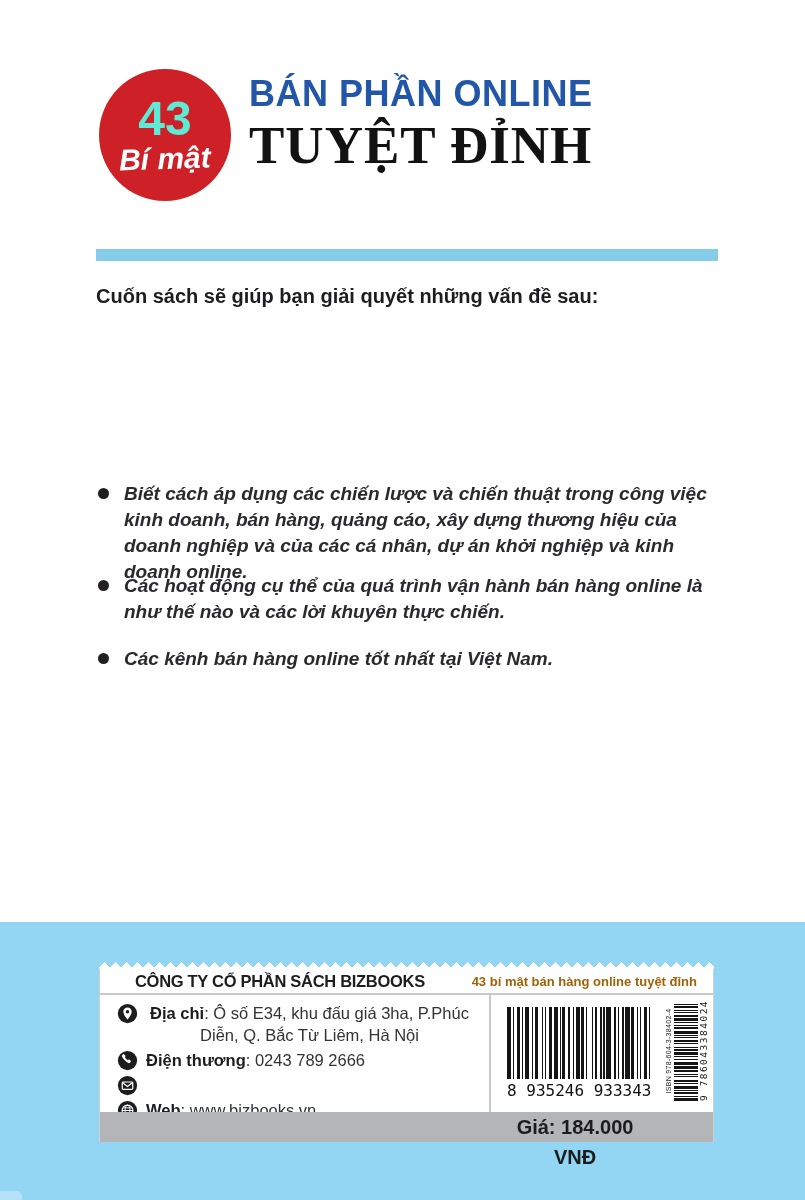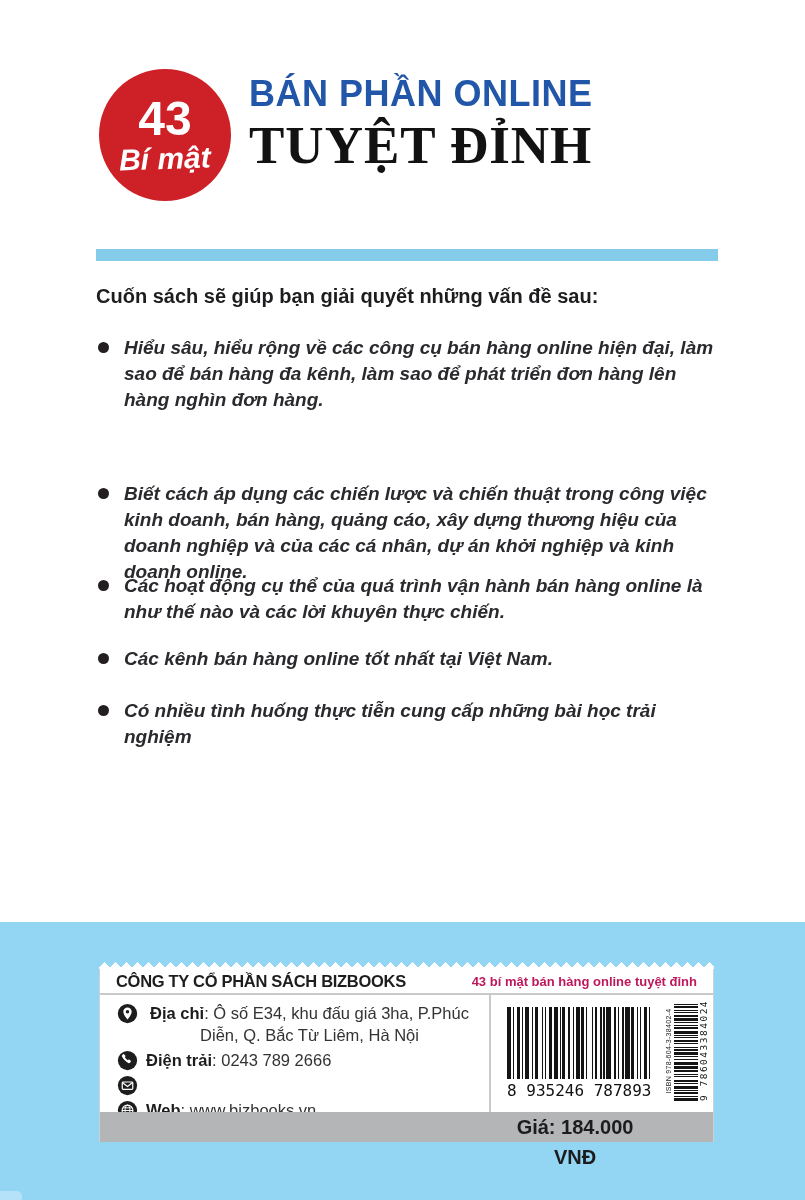--- a/index.html
+++ b/index.html
@@ -2,21 +2,21 @@
 <html><head>
 <meta charset="utf-8">
 <style>
   html,body{margin:0;padding:0;}
   body{font-family:"Liberation Sans",sans-serif;background:#e8e8e8;}
   .page{position:relative;width:805px;height:1200px;background:#ffffff;margin:0 auto;overflow:hidden;}
 
   
   .badge{position:absolute;left:99px;top:69px;width:132px;height:132px;border-radius:50%;
          background:#CE2027;display:flex;flex-direction:column;align-items:center;justify-content:center;}
-  .badge-number{color:#ffffff;font-size:48px;font-weight:bold;line-height:46px;margin-top:2px;}
+  .badge-number{color:#5eead4;font-size:48px;font-weight:bold;line-height:46px;margin-top:2px;}
   .badge-label{color:#fff;font-size:30px;font-style:italic;font-weight:600;line-height:34px;
                transform:rotate(-2deg);letter-spacing:0px;}
   .title-block{position:absolute;left:249px;top:74px;}
   .title-line1{color:#2156A8;font-size:36px;font-weight:bold;letter-spacing:0.5px;line-height:40px;}
   .title-line2{font-family:"Liberation Serif",serif;color:#121212;font-size:53px;font-weight:bold;
                letter-spacing:1px;line-height:58px;margin-top:2px;}
 
   
   .blue-bar{position:absolute;left:96px;top:249px;width:622px;height:12px;background:#85CCEA;}
   .intro-heading{position:absolute;left:96px;top:285px;width:622px;font-size:20px;font-weight:bold;color:#1d1d1f;}
@@ -29,23 +29,23 @@
 
   
   .footer-bg{position:absolute;left:0;top:922px;width:805px;height:278px;background:#92D6F3;}
   .corner-tab{position:absolute;left:0;top:269px;width:22px;height:9px;background:#B5E2F8;border-radius:0 5px 0 0;}
 
   .info-box{position:absolute;left:99px;top:40px;width:615px;}
   .teeth{height:7px;background:conic-gradient(from 135deg at 50% 0,#fff 90deg,transparent 0) 0 0/11px 7px repeat-x;}
   .box-content{background:#fff;border-left:1px solid #cfd0d1;border-right:1px solid #cfd0d1;box-sizing:border-box;}
 
   .box-header{height:24px;display:flex;align-items:center;justify-content:space-between;
-              padding:0 16px 0 16px;border-bottom:2px solid #c9c9c9;}
+              padding:0 16px 0 35px;border-bottom:2px solid #c9c9c9;}
   .company{font-size:16.5px;font-weight:bold;color:#1d1d1d;letter-spacing:-0.3px;}
-  .book-title{font-size:13px;font-weight:bold;color:#be185d;}
+  .book-title{font-size:13px;font-weight:bold;color:#a16207;}
 
   .box-body{position:relative;height:117px;}
   .vdivider{position:absolute;left:389px;top:0;width:2px;height:117px;background:#c9c9c9;}
 
   .contacts{position:absolute;left:17px;top:7px;width:356px;}
   .contact-row{display:flex;margin-bottom:3px;text-align:center;}
   .contact-icon{flex:0 0 21px;width:21px;height:21px;margin-right:8px;margin-top:1px;}
   .contact-text{font-size:16.5px;line-height:22px;color:#333;}
   .c-label{font-weight:bold;color:#1d1d1d;}
 
@@ -78,39 +78,31 @@
 
   <div class="title-block">
     <div class="title-line1">BÁN PHẦN ONLINE</div>
     <div class="title-line2">TUYỆT ĐỈNH</div>
   </div>
 
   <div class="blue-bar"></div>
 
   <div class="intro-heading">Cuốn sách sẽ giúp bạn giải quyết những vấn đề sau:</div>
 
-  <div class="bullet" style="top:335px">
-    <span class="dot"></span>
-    <span class="btxt">Hiểu sâu, hiểu rộng về các công cụ bán hàng online hiện đại, làm sao để bán hàng đa kênh, làm sao để phát triển đơn hàng lên hàng nghìn đơn hàng.</span>
-  </div>
   <div class="bullet" style="top:481px">
     <span class="dot"></span>
     <span class="btxt">Biết cách áp dụng các chiến lược và chiến thuật trong công việc kinh doanh, bán hàng, quảng cáo, xây dựng thương hiệu của doanh nghiệp và của các cá nhân, dự án khởi nghiệp và kinh doanh online.</span>
   </div>
   <div class="bullet" style="top:573px">
     <span class="dot"></span>
     <span class="btxt">Các hoạt động cụ thể của quá trình vận hành bán hàng online là như thế nào và các lời khuyên thực chiến.</span>
   </div>
   <div class="bullet" style="top:646px">
     <span class="dot"></span>
     <span class="btxt">Các kênh bán hàng online tốt nhất tại Việt Nam.</span>
-  </div>
-  <div class="bullet" style="top:698px">
-    <span class="dot"></span>
-    <span class="btxt">Có nhiều tình huống thực tiễn cung cấp những bài học trải nghiệm</span>
   </div>
 
   <div class="footer-bg">
 
     <div class="info-box">
       <div class="teeth"></div>
       <div class="box-content">
 
         <div class="box-header">
           <div class="company">CÔNG TY CỔ PHẦN SÁCH BIZBOOKS</div>
@@ -125,21 +117,21 @@
                 <circle cx="12" cy="12" r="11" fill="#1d1d1d"></circle>
                 <path fill="#fff" d="M12 5.2c-2.7 0-4.8 2.1-4.8 4.8 0 3.6 4.8 8.8 4.8 8.8s4.8-5.2 4.8-8.8c0-2.7-2.1-4.8-4.8-4.8zm0 6.8a2 2 0 1 1 0-4 2 2 0 0 1 0 4z"></path>
               </svg>
               <div class="contact-text"><span class="c-label">Địa chỉ</span><span class="c-value">: Ô số E34, khu đấu giá 3ha, P.Phúc Diễn, Q. Bắc Từ Liêm, Hà Nội</span></div>
             </div>
             <div class="contact-row">
               <svg class="contact-icon" viewBox="0 0 24 24">
                 <circle cx="12" cy="12" r="11" fill="#1d1d1d"></circle>
                 <path fill="#fff" d="M9.4 7.6c.4-.4.4-1 0-1.4L8.2 5c-.4-.4-1-.4-1.4 0l-.8.8c-.5.5-.6 1.3-.2 1.9 1.7 3 4.1 5.5 7.1 7.1.6.4 1.4.3 1.9-.2l.8-.8c.4-.4.4-1 0-1.4l-1.2-1.2c-.4-.4-1-.4-1.4 0l-.5.5c-1.4-.9-2.6-2-3.5-3.5l.4-.6z"></path>
               </svg>
-              <div class="contact-text"><span class="c-label">Điện trải</span><span class="c-value">: 0243 789 2666</span></div>
+              <div class="contact-text"><span class="c-label">Điện thương</span><span class="c-value">: 0243 789 2666</span></div>
             </div>
             <div class="contact-row">
               <svg class="contact-icon" viewBox="0 0 24 24">
                 <circle cx="12" cy="12" r="11" fill="#1d1d1d"></circle>
                 <rect x="6" y="8" width="12" height="8.5" rx="1" fill="none" stroke="#fff" stroke-width="1.4"></rect>
                 <path d="M6.5 8.8 12 13l5.5-4.2" fill="none" stroke="#fff" stroke-width="1.4"></path>
               </svg>
             </div>
             <div class="contact-row">
               <svg class="contact-icon" viewBox="0 0 24 24">
@@ -149,21 +141,21 @@
                 <path d="M5.8 12h12.4M6.8 9h10.4M6.8 15h10.4" stroke="#fff" stroke-width="1.1" fill="none"></path>
               </svg>
               <div class="contact-text"><span class="c-label">Web</span><span class="c-value">: www.bizbooks.vn</span></div>
             </div>
           </div>
 
           <div class="vdivider"></div>
 
           <div class="ean">
             <div class="ean-bars"><i style="width:4.396039603960396px;"></i><i style="width:1.4653465346534653px;background:transparent;"></i><i style="width:1.4653465346534653px;"></i><i style="width:2.9306930693069306px;background:transparent;"></i><i style="width:2.9306930693069306px;"></i><i style="width:1.4653465346534653px;background:transparent;"></i><i style="width:1.4653465346534653px;"></i><i style="width:1.4653465346534653px;background:transparent;"></i><i style="width:4.396039603960396px;"></i><i style="width:2.9306930693069306px;background:transparent;"></i><i style="width:1.4653465346534653px;"></i><i style="width:1.4653465346534653px;background:transparent;"></i><i style="width:2.9306930693069306px;"></i><i style="width:4.396039603960396px;background:transparent;"></i><i style="width:1.4653465346534653px;"></i><i style="width:1.4653465346534653px;background:transparent;"></i><i style="width:1.4653465346534653px;"></i><i style="width:2.9306930693069306px;background:transparent;"></i><i style="width:2.9306930693069306px;"></i><i style="width:1.4653465346534653px;background:transparent;"></i><i style="width:4.396039603960396px;"></i><i style="width:1.4653465346534653px;background:transparent;"></i><i style="width:1.4653465346534653px;"></i><i style="width:1.4653465346534653px;background:transparent;"></i><i style="width:2.9306930693069306px;"></i><i style="width:2.9306930693069306px;background:transparent;"></i><i style="width:1.4653465346534653px;"></i><i style="width:2.9306930693069306px;background:transparent;"></i><i style="width:1.4653465346534653px;"></i><i style="width:1.4653465346534653px;background:transparent;"></i><i style="width:4.396039603960396px;"></i><i style="width:1.4653465346534653px;background:transparent;"></i><i style="width:2.9306930693069306px;"></i><i style="width:1.4653465346534653px;background:transparent;"></i><i style="width:1.4653465346534653px;"></i><i style="width:4.396039603960396px;background:transparent;"></i><i style="width:1.4653465346534653px;"></i><i style="width:1.4653465346534653px;background:transparent;"></i><i style="width:2.9306930693069306px;"></i><i style="width:2.9306930693069306px;background:transparent;"></i><i style="width:1.4653465346534653px;"></i><i style="width:1.4653465346534653px;background:transparent;"></i><i style="width:1.4653465346534653px;"></i><i style="width:1.4653465346534653px;background:transparent;"></i><i style="width:4.396039603960396px;"></i><i style="width:2.9306930693069306px;background:transparent;"></i><i style="width:2.9306930693069306px;"></i><i style="width:1.4653465346534653px;background:transparent;"></i><i style="width:1.4653465346534653px;"></i><i style="width:2.9306930693069306px;background:transparent;"></i><i style="width:1.4653465346534653px;"></i><i style="width:1.4653465346534653px;background:transparent;"></i><i style="width:4.396039603960396px;"></i><i style="width:1.4653465346534653px;background:transparent;"></i><i style="width:2.9306930693069306px;"></i><i style="width:2.9306930693069306px;background:transparent;"></i><i style="width:1.4653465346534653px;"></i><i style="width:1.4653465346534653px;background:transparent;"></i><i style="width:1.4653465346534653px;"></i><i style="width:2.9306930693069306px;background:transparent;"></i><i style="width:2.9306930693069306px;"></i><i style="width:1.4653465346534653px;background:transparent;"></i><i style="width:1.4653465346534653px;"></i><i style="width:4.396039603960396px;background:transparent;"></i></div>
-            <div class="ean-number">8 935246 787893</div>
+            <div class="ean-number">8 935246 933343</div>
           </div>
 
           <div class="isbn-wrap">
             <div class="isbn-inner">
               <div class="isbn-label">ISBN 978-604-3-38402-4</div>
               <div class="isbn-bars"><i style="width:2.9702970297029703px;"></i><i style="width:0.9900990099009901px;background:transparent;"></i><i style="width:0.9900990099009901px;"></i><i style="width:1.9801980198019802px;background:transparent;"></i><i style="width:1.9801980198019802px;"></i><i style="width:0.9900990099009901px;background:transparent;"></i><i style="width:0.9900990099009901px;"></i><i style="width:0.9900990099009901px;background:transparent;"></i><i style="width:2.9702970297029703px;"></i><i style="width:1.9801980198019802px;background:transparent;"></i><i style="width:0.9900990099009901px;"></i><i style="width:0.9900990099009901px;background:transparent;"></i><i style="width:1.9801980198019802px;"></i><i style="width:2.9702970297029703px;background:transparent;"></i><i style="width:0.9900990099009901px;"></i><i style="width:0.9900990099009901px;background:transparent;"></i><i style="width:0.9900990099009901px;"></i><i style="width:1.9801980198019802px;background:transparent;"></i><i style="width:1.9801980198019802px;"></i><i style="width:0.9900990099009901px;background:transparent;"></i><i style="width:2.9702970297029703px;"></i><i style="width:0.9900990099009901px;background:transparent;"></i><i style="width:0.9900990099009901px;"></i><i style="width:0.9900990099009901px;background:transparent;"></i><i style="width:1.9801980198019802px;"></i><i style="width:1.9801980198019802px;background:transparent;"></i><i style="width:0.9900990099009901px;"></i><i style="width:1.9801980198019802px;background:transparent;"></i><i style="width:0.9900990099009901px;"></i><i style="width:0.9900990099009901px;background:transparent;"></i><i style="width:2.9702970297029703px;"></i><i style="width:0.9900990099009901px;background:transparent;"></i><i style="width:1.9801980198019802px;"></i><i style="width:0.9900990099009901px;background:transparent;"></i><i style="width:0.9900990099009901px;"></i><i style="width:2.9702970297029703px;background:transparent;"></i><i style="width:0.9900990099009901px;"></i><i style="width:0.9900990099009901px;background:transparent;"></i><i style="width:1.9801980198019802px;"></i><i style="width:1.9801980198019802px;background:transparent;"></i><i style="width:0.9900990099009901px;"></i><i style="width:0.9900990099009901px;background:transparent;"></i><i style="width:0.9900990099009901px;"></i><i style="width:0.9900990099009901px;background:transparent;"></i><i style="width:2.9702970297029703px;"></i><i style="width:1.9801980198019802px;background:transparent;"></i><i style="width:1.9801980198019802px;"></i><i style="width:0.9900990099009901px;background:transparent;"></i><i style="width:0.9900990099009901px;"></i><i style="width:1.9801980198019802px;background:transparent;"></i><i style="width:0.9900990099009901px;"></i><i style="width:0.9900990099009901px;background:transparent;"></i><i style="width:2.9702970297029703px;"></i><i style="width:0.9900990099009901px;background:transparent;"></i><i style="width:1.9801980198019802px;"></i><i style="width:1.9801980198019802px;background:transparent;"></i><i style="width:0.9900990099009901px;"></i><i style="width:0.9900990099009901px;background:transparent;"></i><i style="width:0.9900990099009901px;"></i><i style="width:1.9801980198019802px;background:transparent;"></i><i style="width:1.9801980198019802px;"></i><i style="width:0.9900990099009901px;background:transparent;"></i><i style="width:0.9900990099009901px;"></i><i style="width:2.9702970297029703px;background:transparent;"></i></div>
               <div class="isbn-number">9 786043384024</div>
             </div>
           </div>
 

